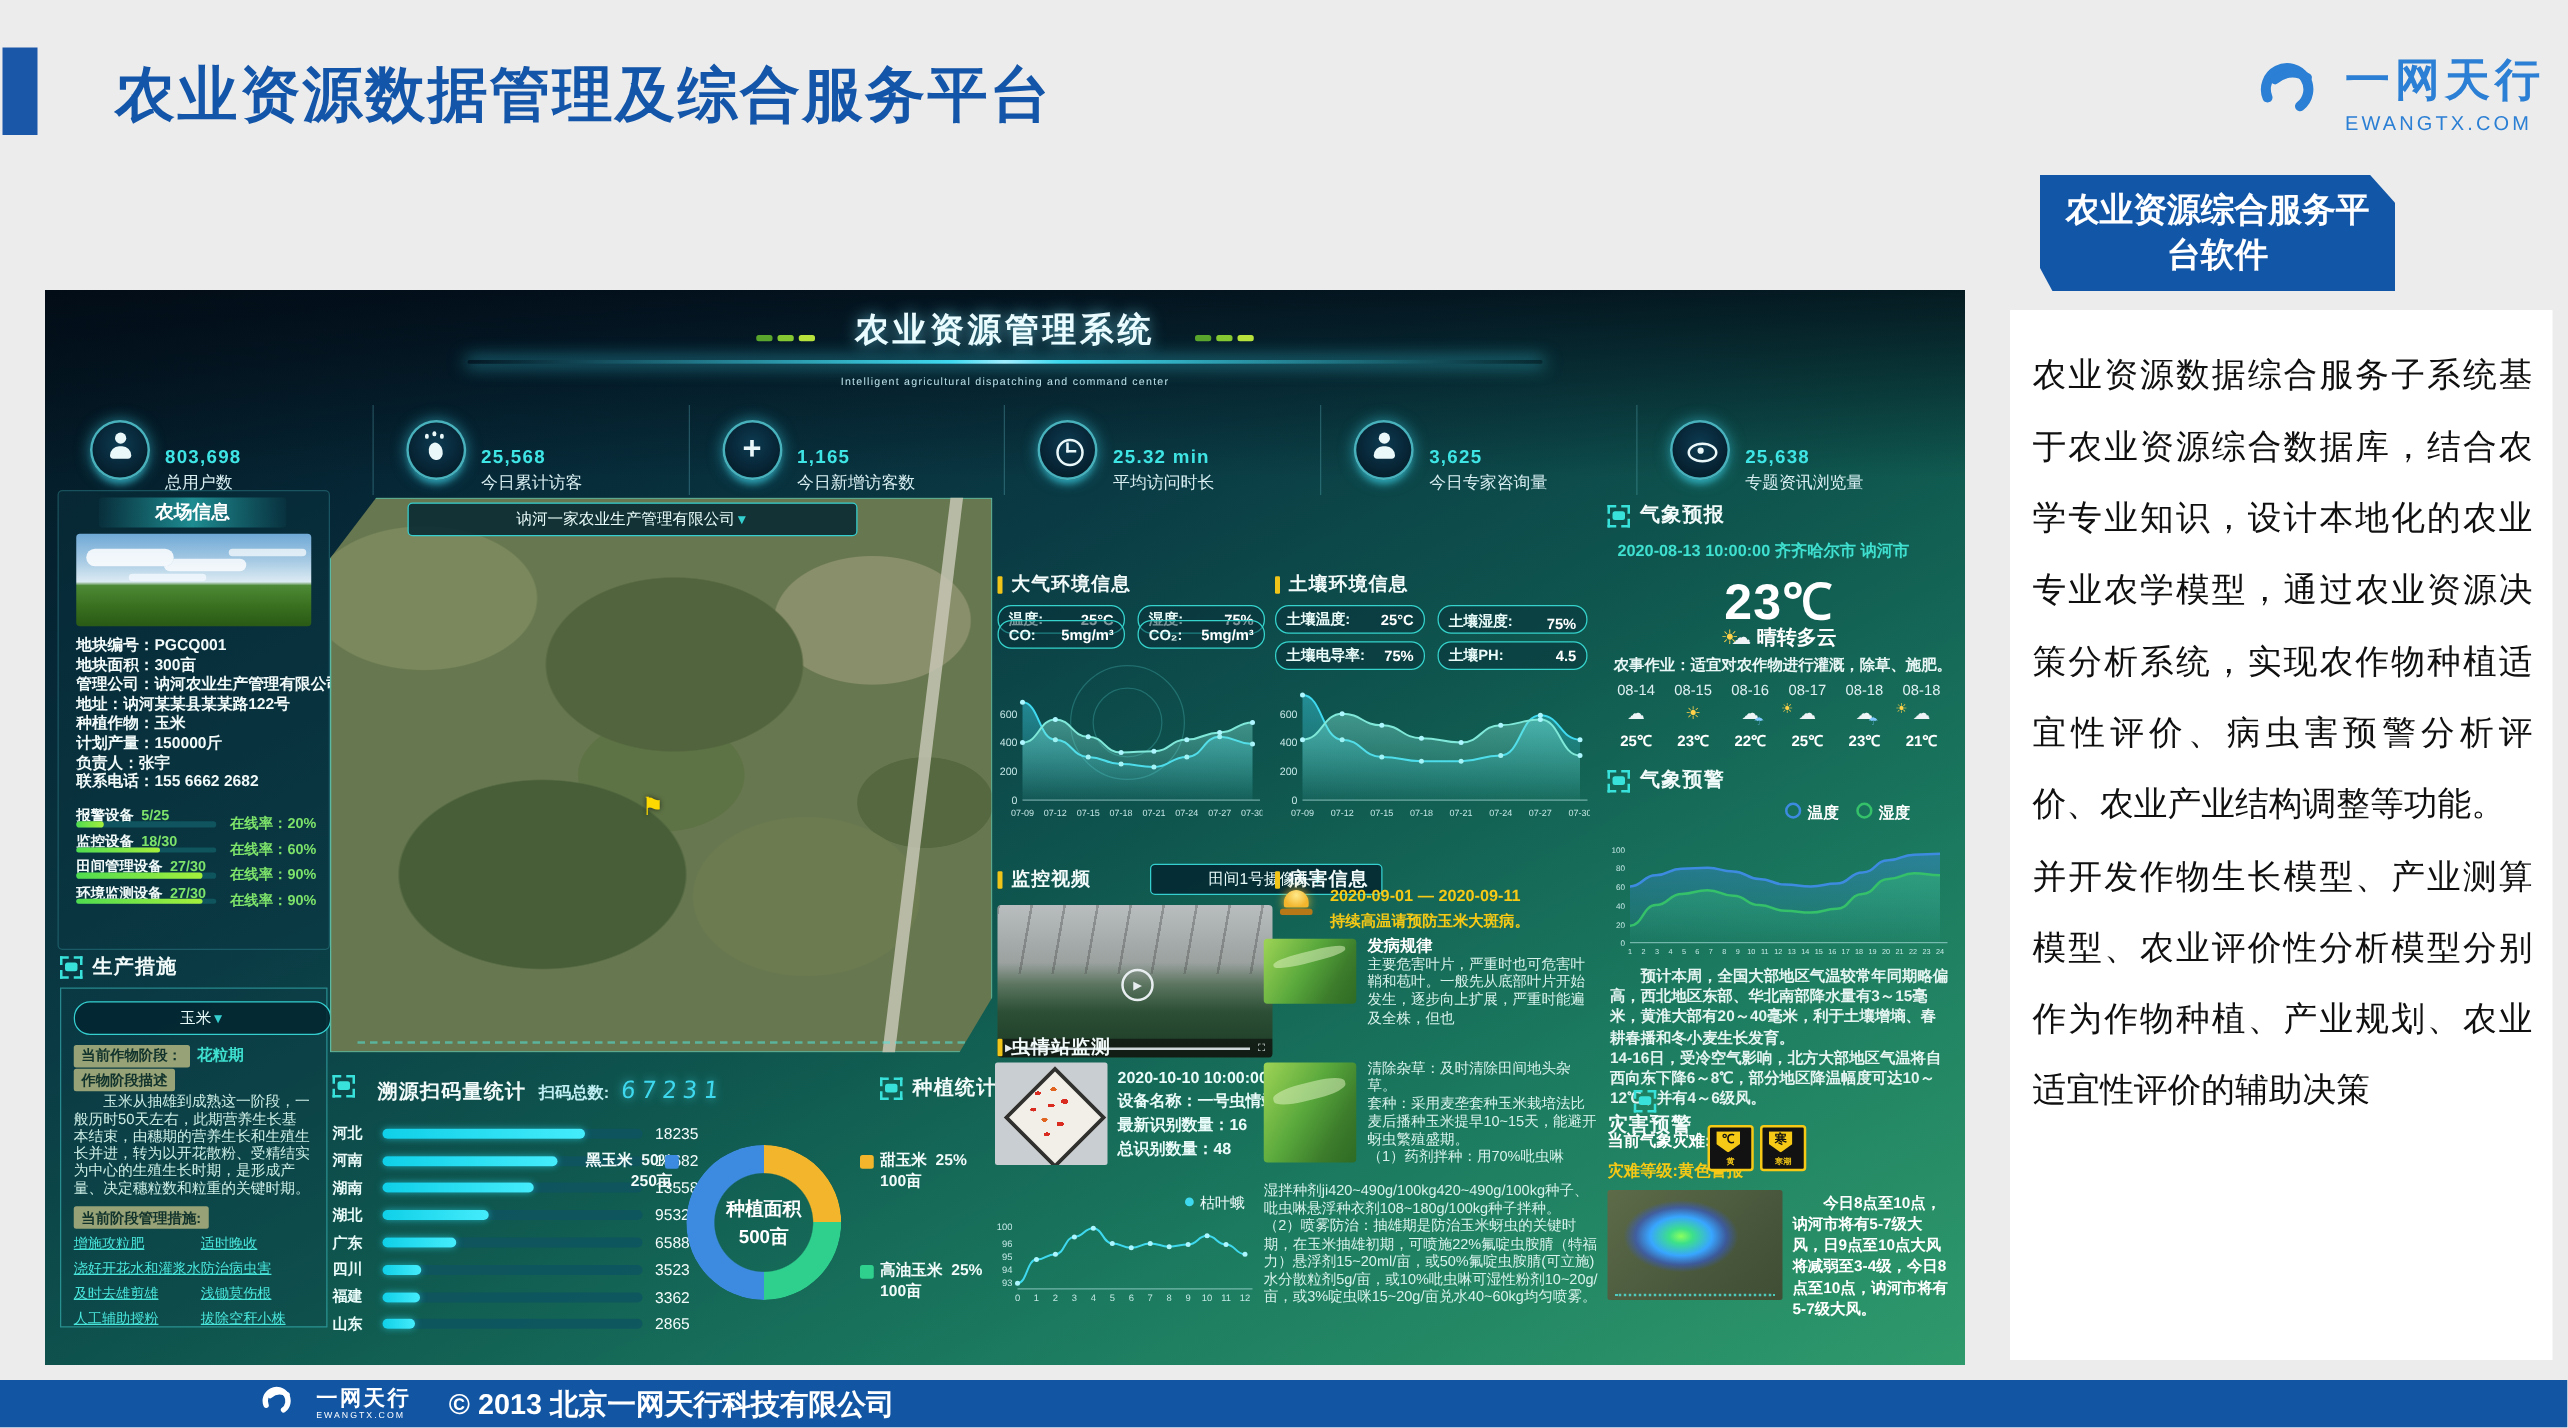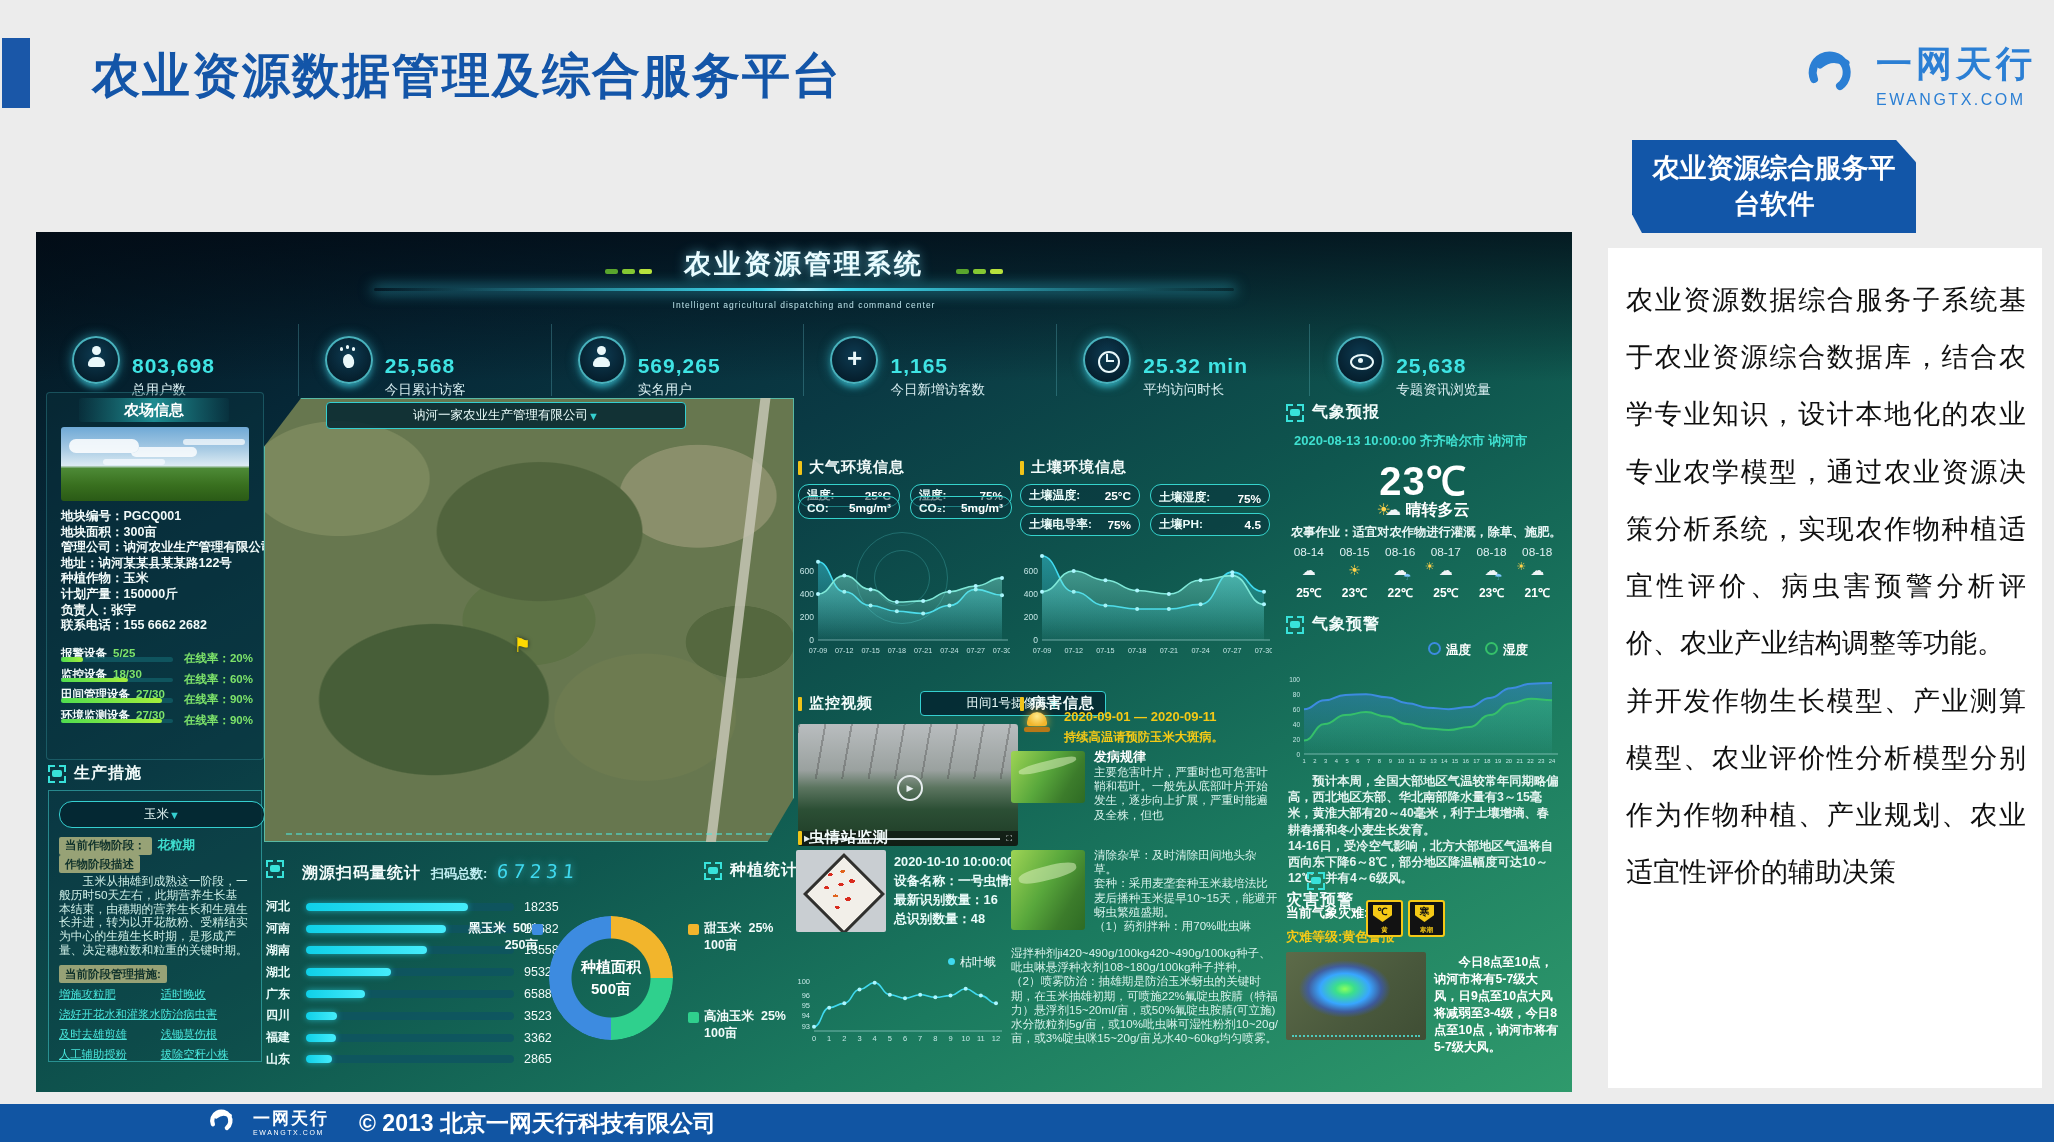--- a/index.html
+++ b/index.html
@@ -44,21 +44,21 @@
     box-shadow:0 0 14px 2px rgba(63,217,239,.55);}
   #dash-sub{margin-top:18px;font-size:8.5px;letter-spacing:1px;color:#bfe3ea;}
 
   
   #stats-row{left:10px;top:92px;width:1516px;height:72px;display:flex;}
   .stat{flex:1;display:flex;align-items:center;gap:12px;padding-left:26px;}
   .stat + .stat{border-left:1px solid rgba(110,205,215,.28);}
   .stat-icon{width:44px;height:44px;border-radius:50%;flex:0 0 44px;position:relative;
     background:radial-gradient(circle at 50% 40%,#0d3b52,#051e2c 75%);
     border:2px solid rgba(95,225,235,.75);box-shadow:0 0 12px rgba(60,205,225,.55),0 6px 6px -3px rgba(60,205,225,.6);}
-  .stat-col .v{font-size:21px;font-weight:bold;color:#3fe4e4;letter-spacing:1px;margin-top:32px;}
+  .stat-col .v{font-size:15px;font-weight:bold;color:#3fe4e4;letter-spacing:1px;margin-top:32px;}
   .stat-col .l{font-size:13.5px;color:#d7edf0;margin-top:3px;}
   
   .g{position:absolute;left:0;top:0;width:100%;height:100%;}
   .g-person::before{content:"";position:absolute;left:50%;top:8px;width:9px;height:9px;margin-left:-4.5px;border-radius:50%;background:#eaf8fa;}
   .g-person::after{content:"";position:absolute;left:50%;top:19px;width:17px;height:10px;margin-left:-8.5px;border-radius:8px 8px 3px 3px;background:#eaf8fa;}
   .g-foot::before{content:"";position:absolute;left:50%;top:16px;width:11px;height:14px;margin-left:-5.5px;border-radius:50% 50% 45% 45%;background:#eaf8fa;transform:rotate(-12deg);}
   .g-foot::after{content:"";position:absolute;left:13px;top:9px;width:3.5px;height:3.5px;border-radius:50%;background:#eaf8fa;box-shadow:6px -2px 0 #eaf8fa,12px 0 0 #eaf8fa;}
   .g-plus::before{content:"+";position:absolute;left:0;top:0;width:100%;text-align:center;line-height:40px;font-size:26px;color:#eaf8fa;font-weight:bold;}
   .g-clock::before{content:"";position:absolute;left:50%;top:50%;width:18px;height:18px;margin:-9px 0 0 -9px;border:2.5px solid #eaf8fa;border-radius:50%;}
   .g-clock::after{content:"";position:absolute;left:50%;top:50%;width:6px;height:6px;margin:-6px 0 0 -1px;border-left:2px solid #eaf8fa;border-bottom:2px solid #eaf8fa;}
@@ -265,43 +265,43 @@
         <div class="stat-icon">
           <span class="g g-foot"></span>
         </div>
         <div class="stat-col">
           <div class="v">25,568</div>
           <div class="l">今日累计访客</div>
         </div>
       </div>
       <div class="stat">
         <div class="stat-icon">
-          <span class="g g-person"></span>
-        </div>
-        <div class="stat-col">
-          <div class="v">569,265</div>
-          <div class="l">实名用户</div>
-        </div>
-      </div>
-      <div class="stat">
-        <div class="stat-icon">
           <span class="g g-plus"></span>
         </div>
         <div class="stat-col">
           <div class="v">1,165</div>
           <div class="l">今日新增访客数</div>
         </div>
       </div>
       <div class="stat">
         <div class="stat-icon">
           <span class="g g-clock"></span>
         </div>
         <div class="stat-col">
           <div class="v">25.32 min</div>
           <div class="l">平均访问时长</div>
+        </div>
+      </div>
+      <div class="stat">
+        <div class="stat-icon">
+          <span class="g g-person"></span>
+        </div>
+        <div class="stat-col">
+          <div class="v">3,625</div>
+          <div class="l">今日专家咨询量</div>
         </div>
       </div>
       <div class="stat">
         <div class="stat-icon">
           <span class="g g-eye"></span>
         </div>
         <div class="stat-col">
           <div class="v">25,638</div>
           <div class="l">专题资讯浏览量</div>
         </div>

